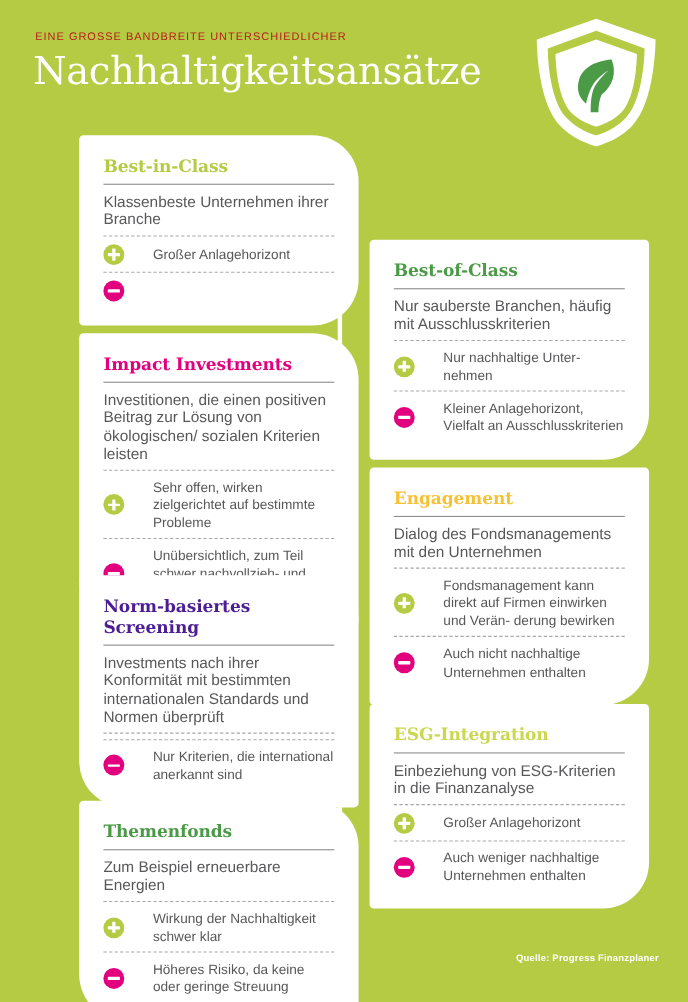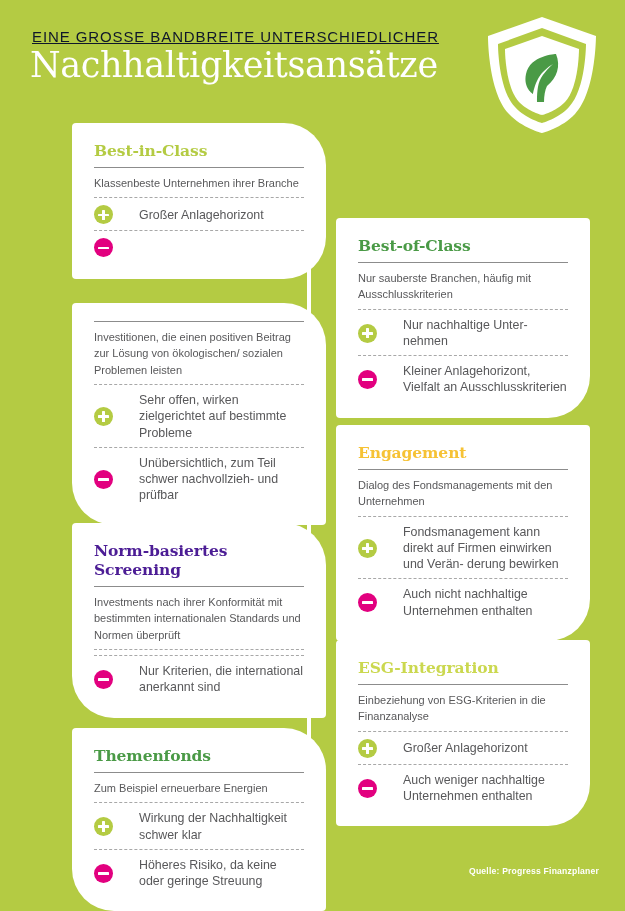--- a/index.html
+++ b/index.html
@@ -12,25 +12,24 @@
   #page {
     position: relative;
     width: 625px; height: 911px;
     background: #b4cb43;
   }
 
   
   .header { position: absolute; left: 0; top: 0; width: 625px; height: 120px; }
   .kicker {
     position: absolute; left: 32px; top: 28px;
-    font-size: 15px; letter-spacing: 0.9px;
-    color: #0f172a; font-weight: 400;
+    font-size: 10px; letter-spacing: 0.9px;
+    color: #b91c1c; font-weight: 400;
     font-family: "Liberation Sans", sans-serif;
     text-transform: uppercase;
-    text-decoration: underline;
   }
   .headline {
     position: absolute; left: 30px; top: 43px;
     font-family: "DejaVu Serif", "Liberation Serif", serif;
     font-size: 35px; line-height: 44px;
     color: #ffffff; font-weight: 400;
     letter-spacing: -0.4px;
   }
   .logo { position: absolute; right: 24px; top: 14px; width: 118px; height: 122px; }
 
@@ -52,21 +51,21 @@
   .card.right { left: 336px; width: 254px; border-radius: 4px 4px 42px 4px; }
 
   .card-title {
     font-family: "DejaVu Serif", "Liberation Serif", serif;
     font-size: 15.5px; font-weight: 700;
     letter-spacing: -0.1px;
     margin-bottom: 7px;
   }
   .rule-solid { height: 1px; background: #8c8c8c; margin-bottom: 7px; }
   .desc {
-    font-size: 11px; line-height: 16.4px;
+    font-size: 14px; line-height: 16.4px;
     color: #58585a;
     padding-bottom: 6px;
   }
   .rule-dash {
     height: 0; border-top: 1.4px dashed #a8a8a8;
     margin: 0 0 5px 0;
   }
   .point {
     display: flex; align-items: center;
     gap: 26px; padding: 2px 0 6px 0;
@@ -132,22 +131,23 @@
     </div>
     <div class="rule-dash"></div>
     <div class="point">
       <span class="badge minus">
           <i class="bar-h"></i>
         </span>
     </div>
   </div>
 
   <div class="card left rl" style="top:303px;">
-    <div class="rule-solid"></div>
-    <div class="desc">Investitionen, die einen positiven Beitrag zur Lösung von ökologischen/ sozialen Problemen leisten</div>
+    <div class="card-title t-magenta">Impact Investments</div>
+    <div class="rule-solid"></div>
+    <div class="desc">Investitionen, die einen positiven Beitrag zur Lösung von ökologischen/ sozialen Kriterien leisten</div>
     <div class="rule-dash"></div>
     <div class="point">
       <span class="badge plus">
           <i class="bar-h"></i>
           <i class="bar-v"></i>
         </span>
       <span class="point-text">Sehr offen, wirken zielgerichtet auf bestimmte Probleme</span>
     </div>
     <div class="rule-dash"></div>
     <div class="point">

